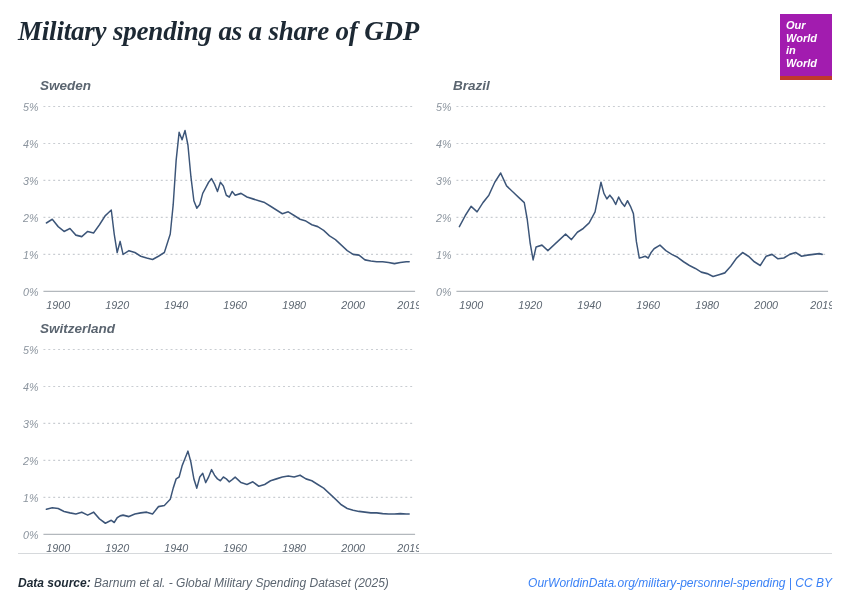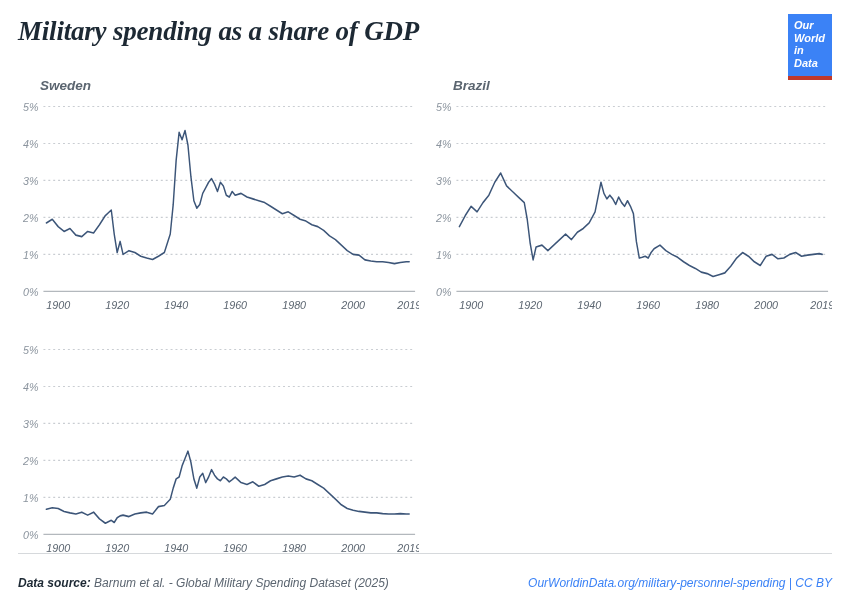--- a/index.html
+++ b/index.html
@@ -37,22 +37,22 @@
   .subtitle {
     font-size: 13.5px;
     color: #5b6570;
     margin: 0;
     font-weight: 400;
   }
   .owid-logo {
     position: absolute;
     top: -2px;
     right: 0;
-    width: 44px;
-    background: #3b82f6;
+    width: 52px;
+    background: #a21caf;
     color: #fff;
     font-family: "Liberation Sans", sans-serif;
     font-weight: 700;
     font-size: 11px;
     line-height: 12.5px;
     padding: 5px 20px 7px 6px;
     box-sizing: border-box;
     border-bottom: 4px solid #c0392b;
   }
   
@@ -142,21 +142,21 @@
 </style>
 </head>
 <body>
 
 <div class="page">
 
   <div class="header">
     <h1 class="title">Military spending as a share of GDP</h1>
     <div class="owid-logo">
       <div>Our World</div>
-      <div>in Data</div>
+      <div>in World</div>
     </div>
   </div>
 
   <div class="facets">
 
     <div class="facet">
       <div class="facet-title">Sweden</div>
       <div class="plot-wrap">
         <svg class="plot-svg" viewBox="0 0 410 200" preserveAspectRatio="none">
             <line x1="26" x2="406" y1="178" y2="178" class="baseline"></line>
@@ -205,20 +205,21 @@
             <text x="222.03174603174605" y="194" text-anchor="middle" class="xtick-label">1960</text>
             <text x="282.3492063492064" y="194" text-anchor="middle" class="xtick-label">1980</text>
             <text x="342.6666666666667" y="194" text-anchor="middle" class="xtick-label">2000</text>
             <text x="399.968253968254" y="194" text-anchor="middle" class="xtick-label">2019</text>
             <path d="M29.02,117.80 L35.05,107.48 L41.08,98.88 L47.11,104.04 L53.14,95.44 L59.17,88.56 L65.21,76.52 L71.24,67.92 L77.27,79.96 L83.30,85.12 L89.33,90.28 L95.37,95.44 L98.38,110.92 L101.40,133.28 L104.41,148.76 L107.43,136.72 L113.46,135.00 L119.49,140.16 L125.52,135.00 L131.56,129.84 L137.59,124.68 L143.62,129.84 L149.65,122.96 L155.68,119.52 L161.71,114.36 L167.75,104.04 L173.78,76.52 L176.79,86.84 L179.81,92.00 L182.83,88.56 L185.84,92.00 L188.86,97.16 L191.87,90.28 L194.89,95.44 L197.90,98.88 L200.92,93.72 L203.94,98.88 L206.95,105.76 L209.97,131.56 L212.98,147.04 L216.00,146.35 L219.02,145.32 L222.03,147.04 L225.05,141.88 L228.06,138.44 L234.10,135.00 L240.13,140.16 L246.16,143.60 L252.19,146.35 L258.22,150.48 L264.25,153.92 L270.29,156.67 L276.32,160.11 L282.35,161.49 L288.38,164.24 L294.41,162.52 L300.44,160.80 L306.48,154.61 L312.51,147.04 L318.54,141.88 L324.57,145.32 L330.60,150.48 L336.63,153.92 L342.67,145.32 L348.70,143.60 L354.73,147.73 L360.76,147.04 L366.79,143.60 L372.83,141.88 L378.86,145.32 L384.89,144.29 L390.92,143.60 L396.95,142.91 L399.97,143.60" stroke="#3c5578" class="series-path"></path>
           </svg>
       </div>
     </div>
 
     <div class="facet">
+      <div class="facet-title">Switzerland</div>
       <div class="plot-wrap">
         <svg class="plot-svg" viewBox="0 0 410 200" preserveAspectRatio="none">
             <line x1="26" x2="406" y1="178" y2="178" class="baseline"></line>
             <text x="21" y="182" text-anchor="end" class="ytick-label">0%</text>
             <line x1="26" x2="406" y1="143.6" y2="143.6" class="gridline"></line>
             <text x="21" y="147.6" text-anchor="end" class="ytick-label">1%</text>
             <line x1="26" x2="406" y1="109.2" y2="109.2" class="gridline"></line>
             <text x="21" y="113.2" text-anchor="end" class="ytick-label">2%</text>
             <line x1="26" x2="406" y1="74.8" y2="74.8" class="gridline"></line>
             <text x="21" y="78.8" text-anchor="end" class="ytick-label">3%</text>

